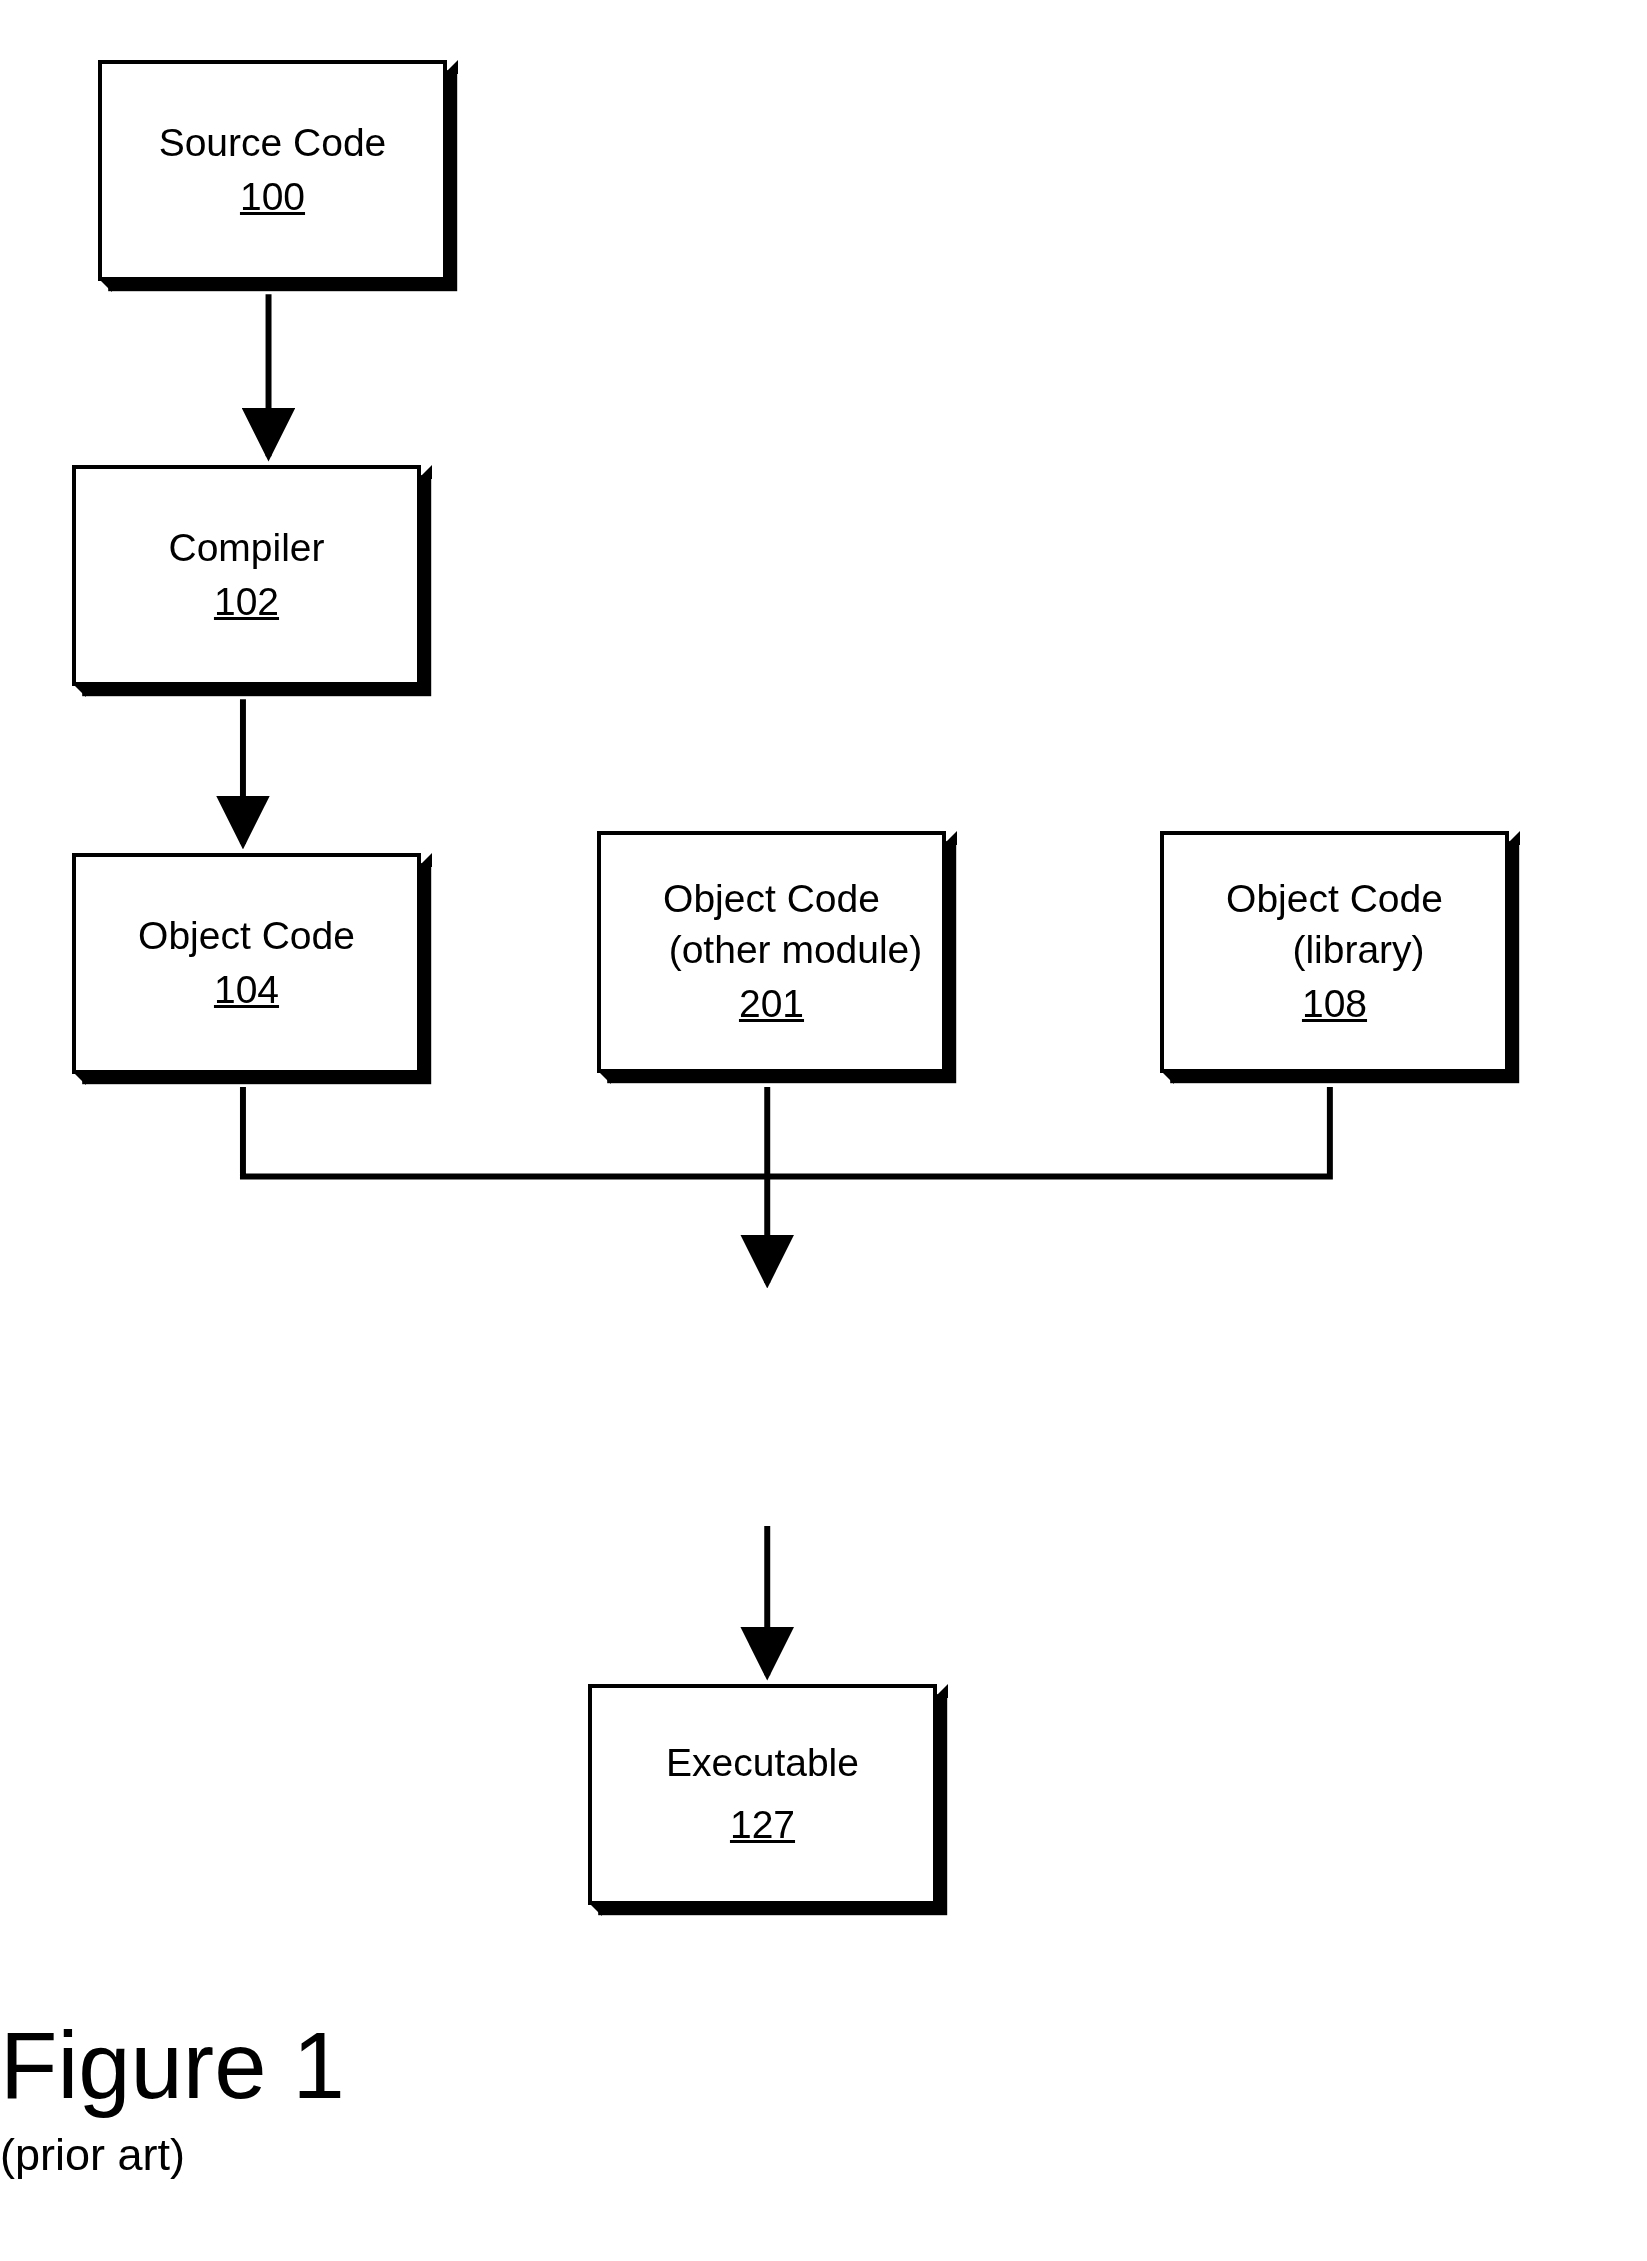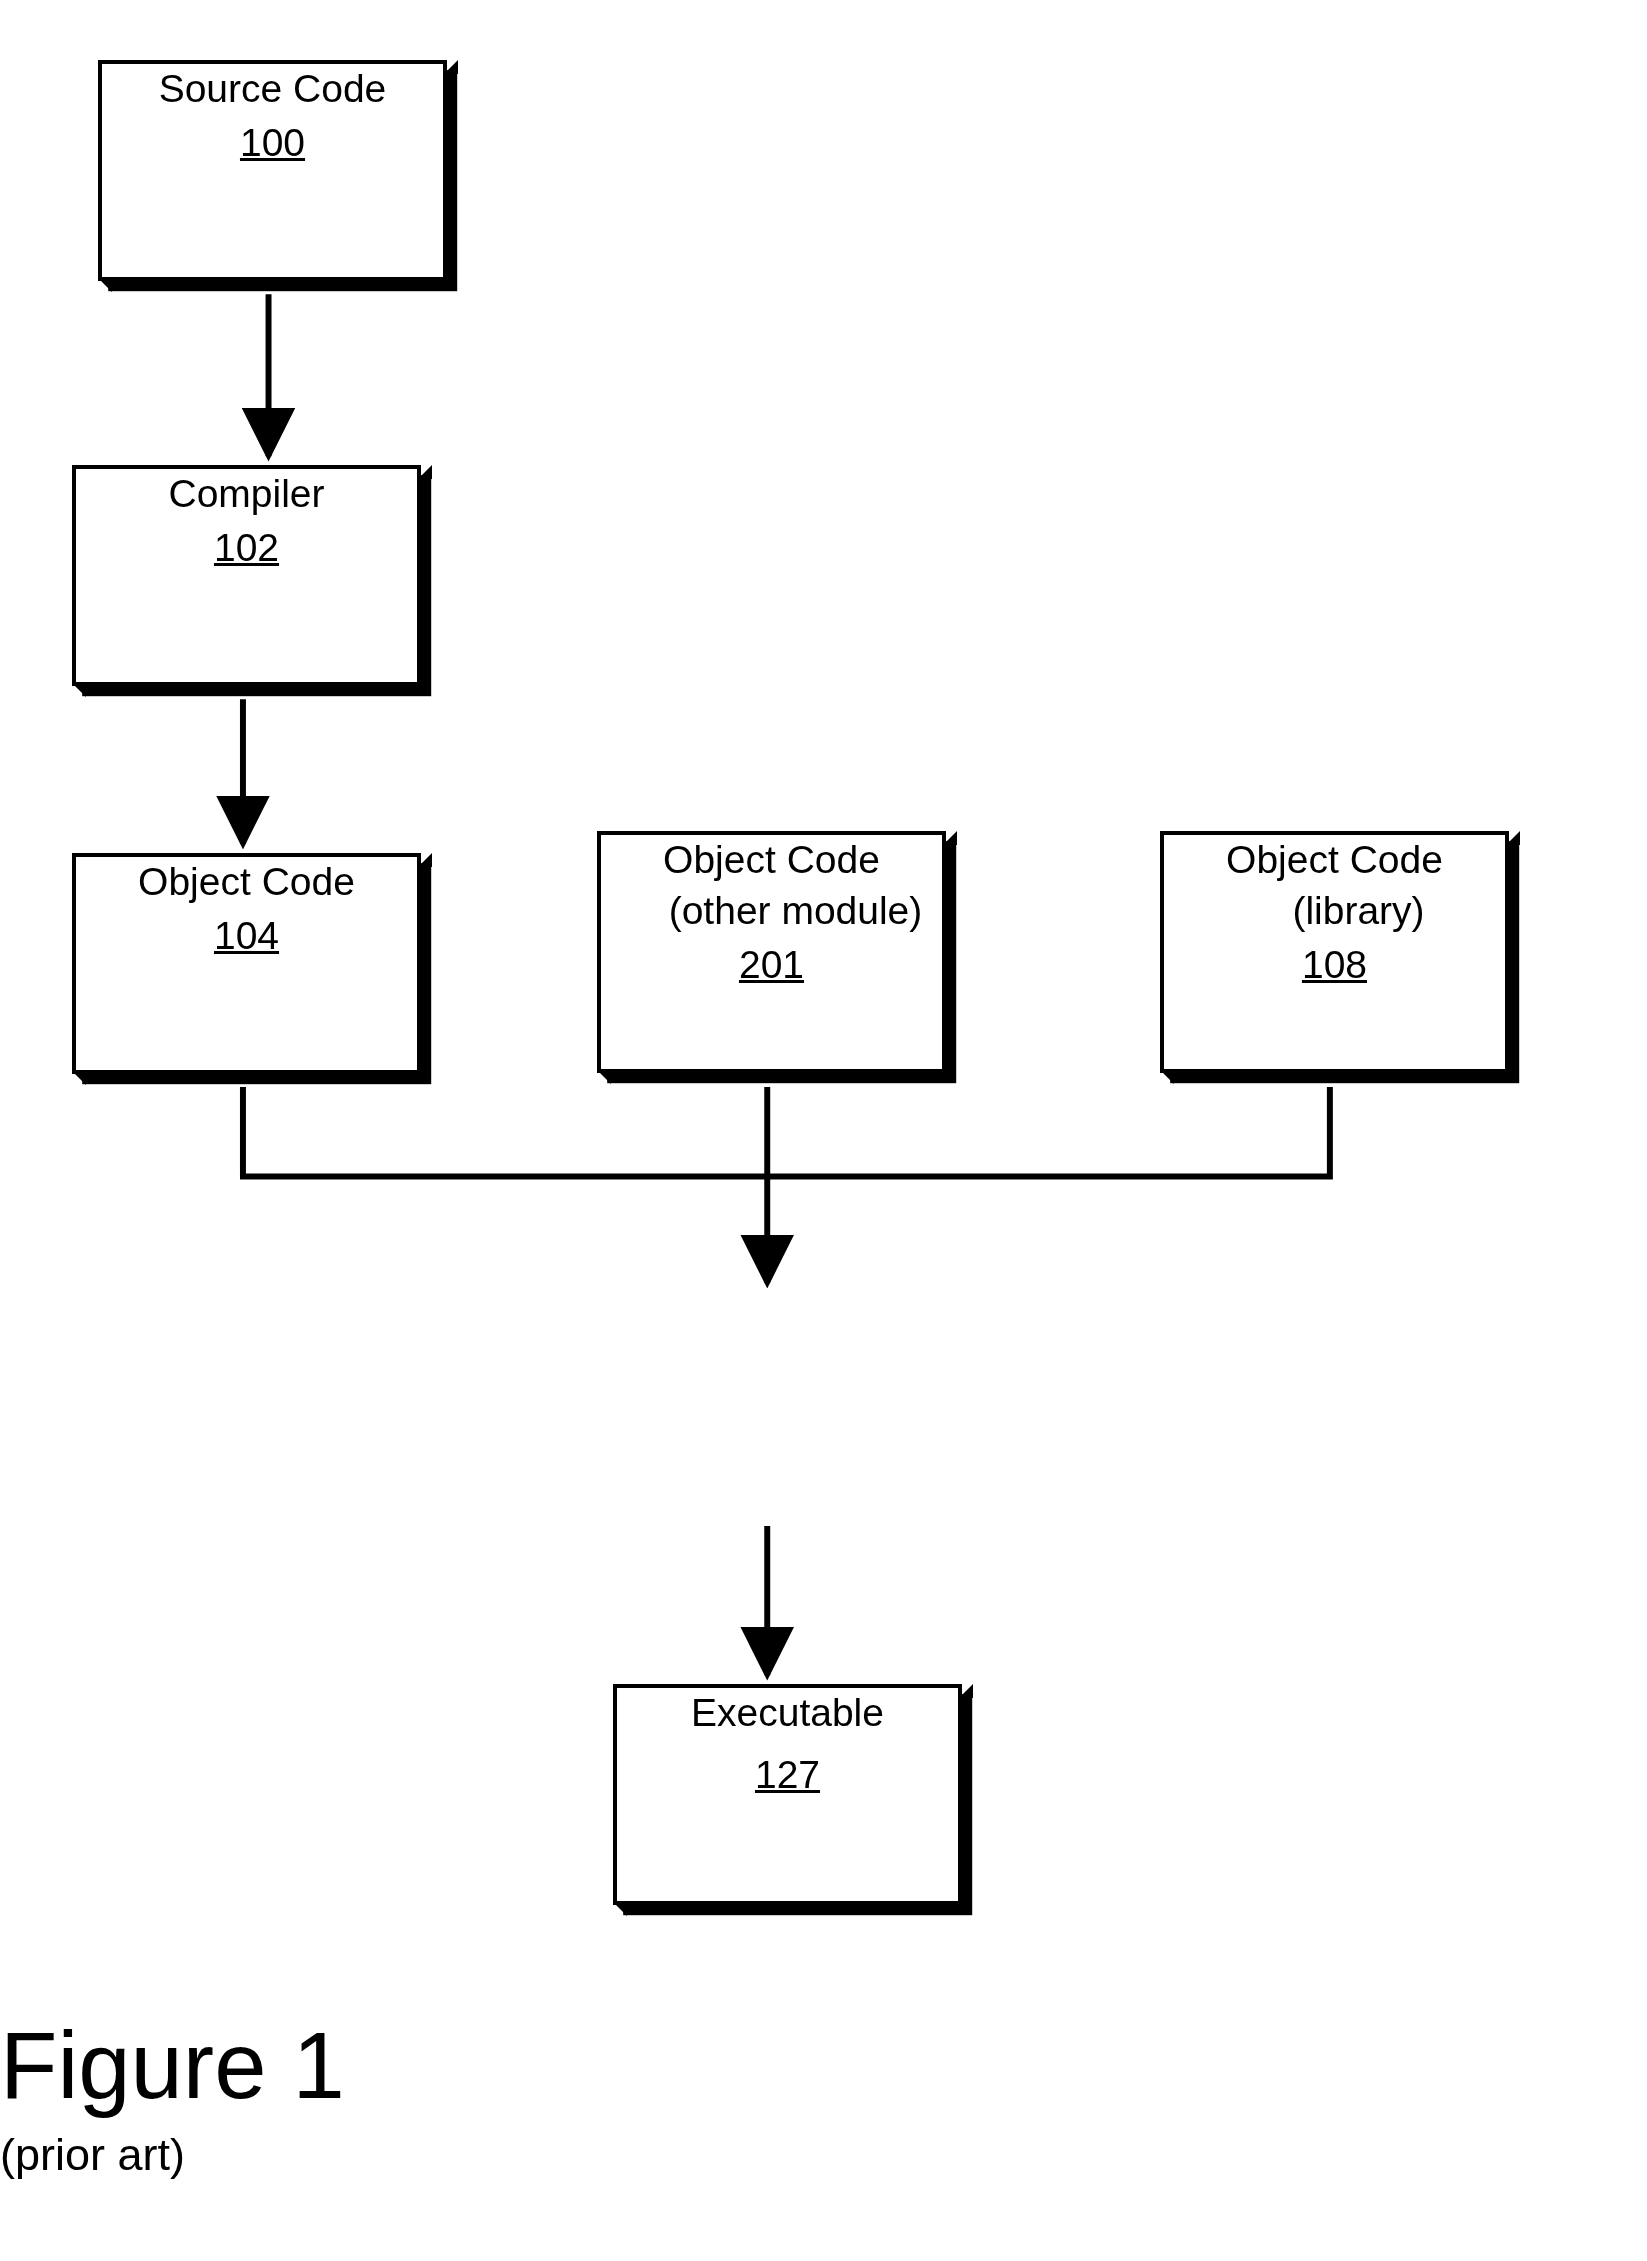--- a/index.html
+++ b/index.html
@@ -14,20 +14,21 @@
     height: 2261px;
   }
   .box3d {
     position: absolute;
     border: 4.3px solid #000;
     background: #fff;
     box-shadow: 10.2px 10.2px 0 0 #000;
     display: flex;
     flex-direction: column;
     align-items: center;
+    justify-content: center;
     font-size: 39px;
     line-height: 1.3;
     text-align: center;
     font-weight: 400;
   }
   .box3d::before { 
     content: "";
     position: absolute;
     top: -4.3px;
     right: -14.5px;
@@ -110,21 +111,21 @@
     <span class="box-num">201</span>
   </div>
 
   <div class="box3d" style="left:1160px; top:831px; width:341px; height:234px;">
     <span class="box-label">Object Code</span>
     <span class="box-sub">(library)</span>
     <span class="box-num">108</span>
   </div>
 
 
-  <div class="box3d" style="left:613px; top:1684px; width:341px; height:213px;gap:8px;">
+  <div class="box3d" style="left:588px; top:1684px; width:341px; height:213px;gap:8px;">
     <span class="box-label">Executable</span>
     <span class="box-num">127</span>
   </div>
 
   <svg class="connectors" viewBox="0 0 1932 2652">
     <defs>
       <marker id="arrow" viewBox="0 0 20 20" refX="18" refY="10" markerWidth="9" markerHeight="9" orient="auto-start-reverse">
         <path d="M0,0 L20,10 L0,20 z" fill="#000"></path>
       </marker>
     </defs>

